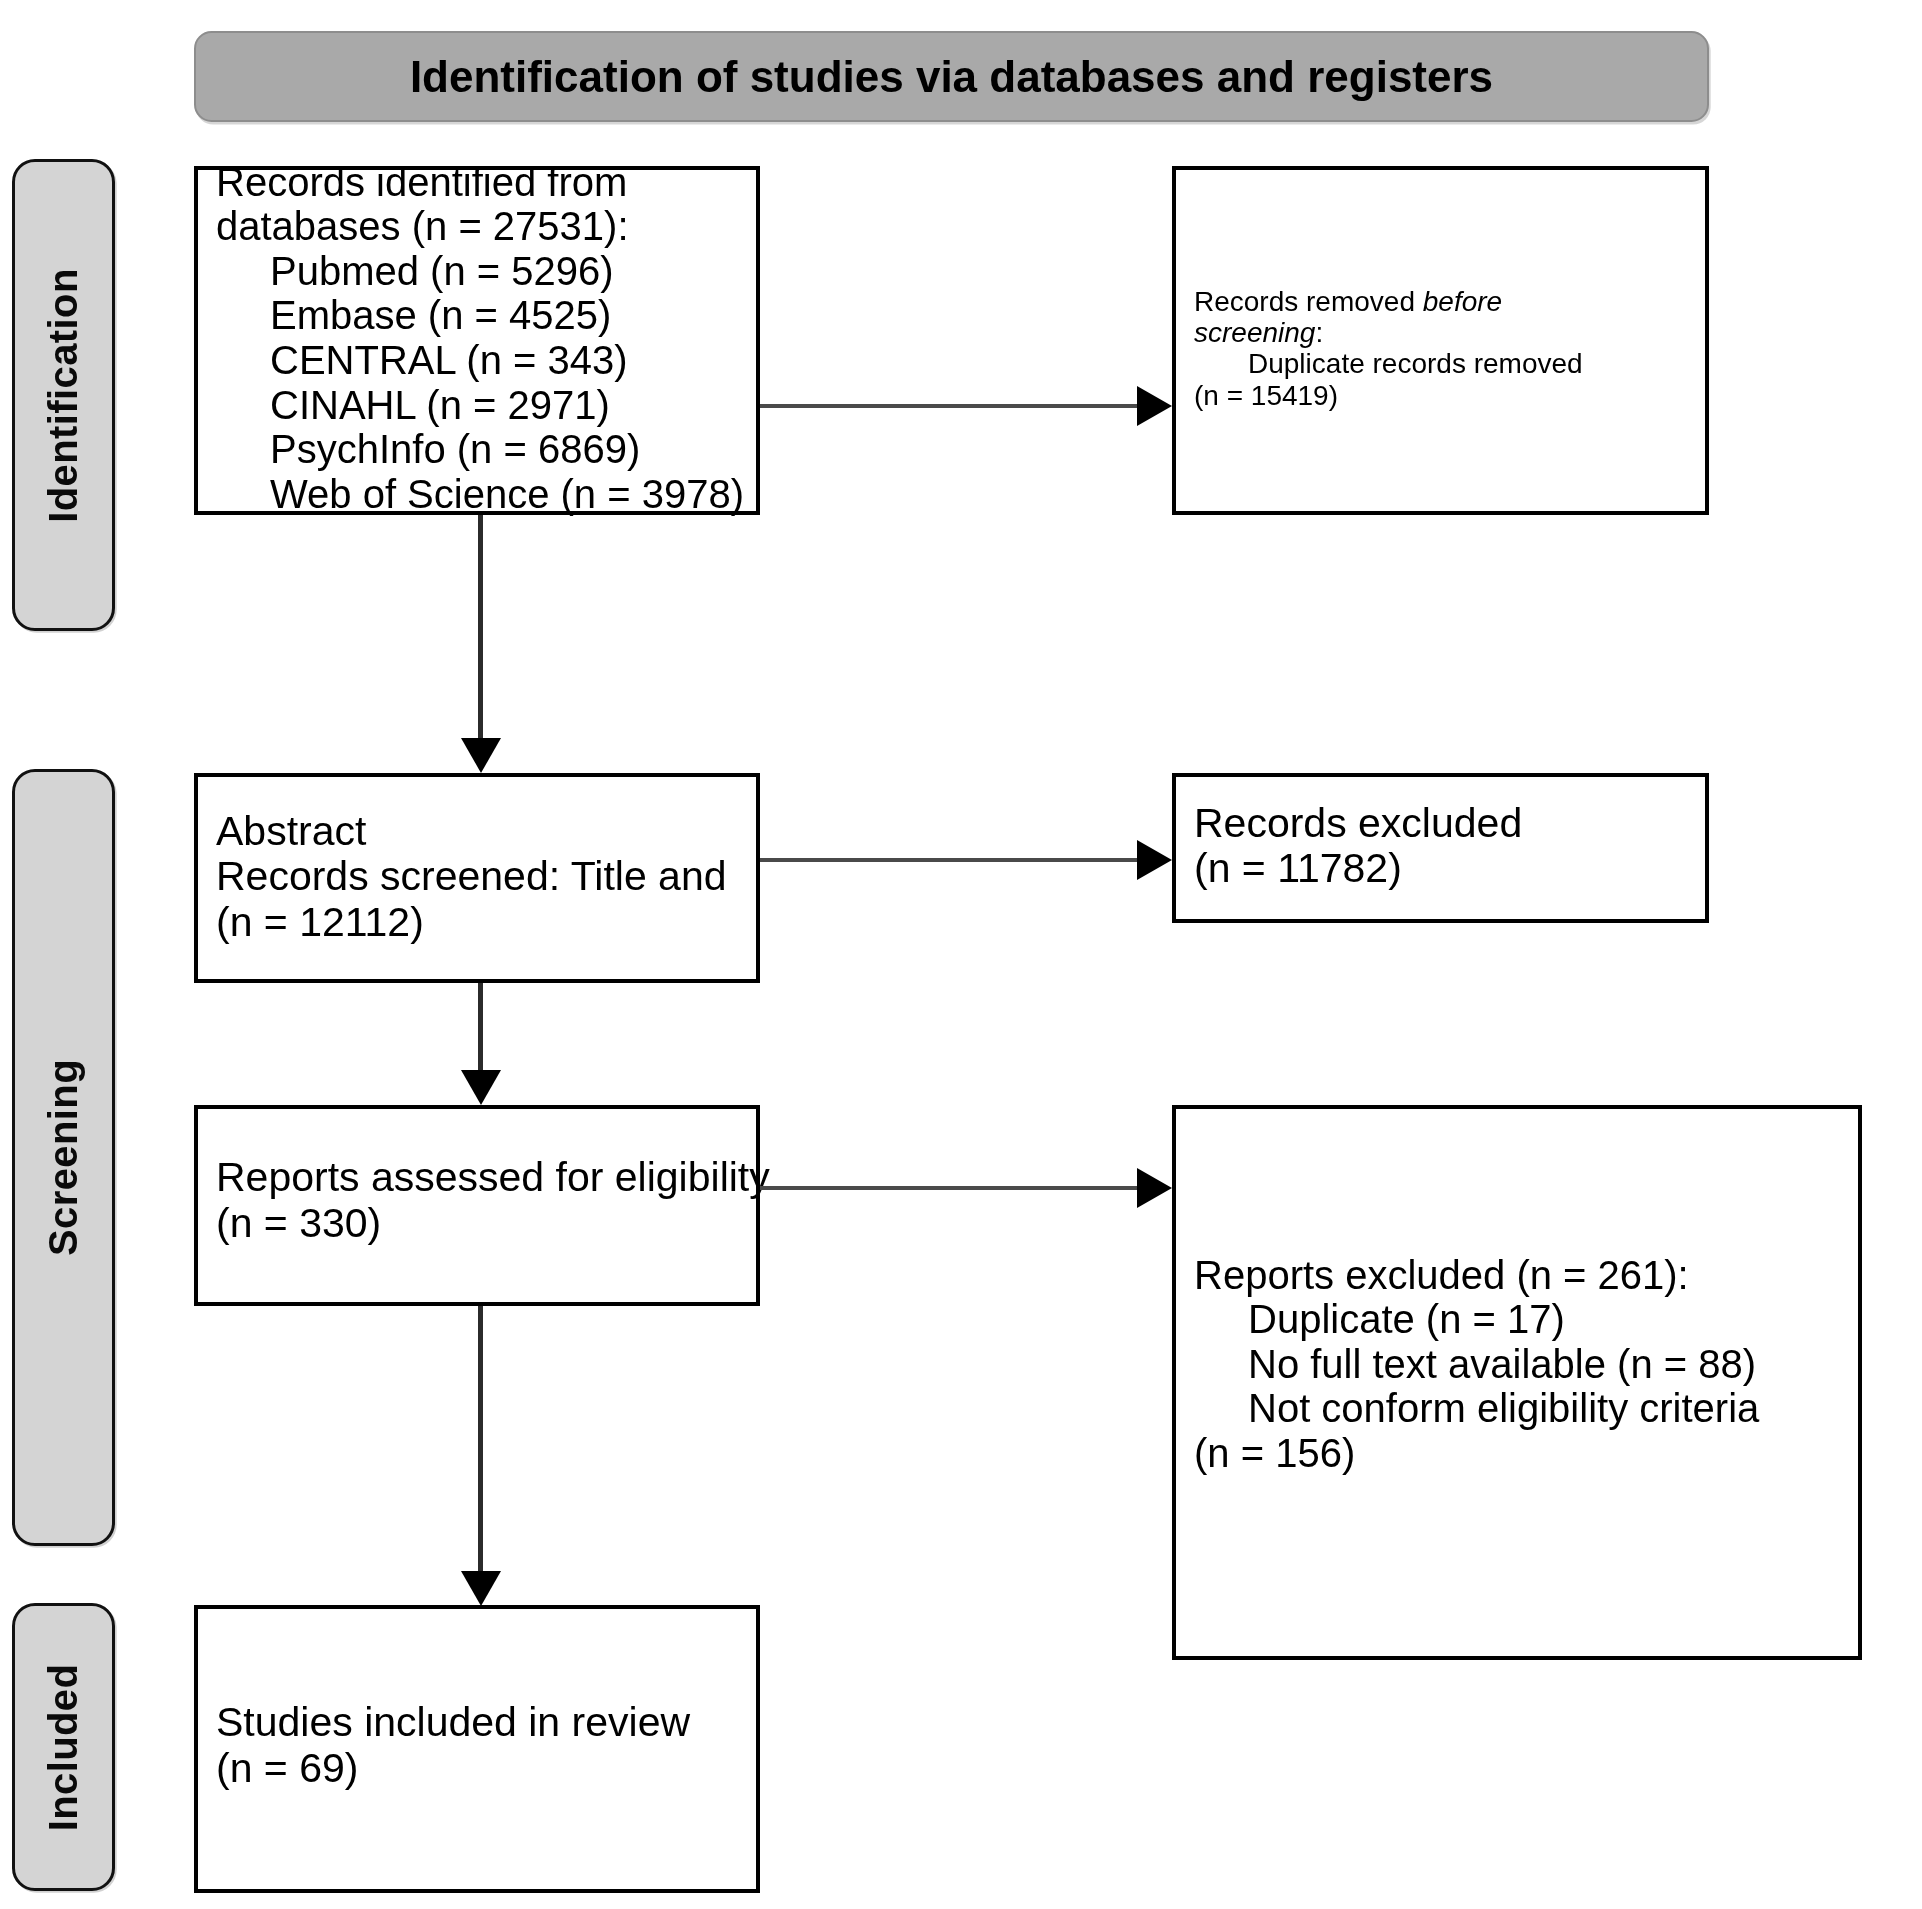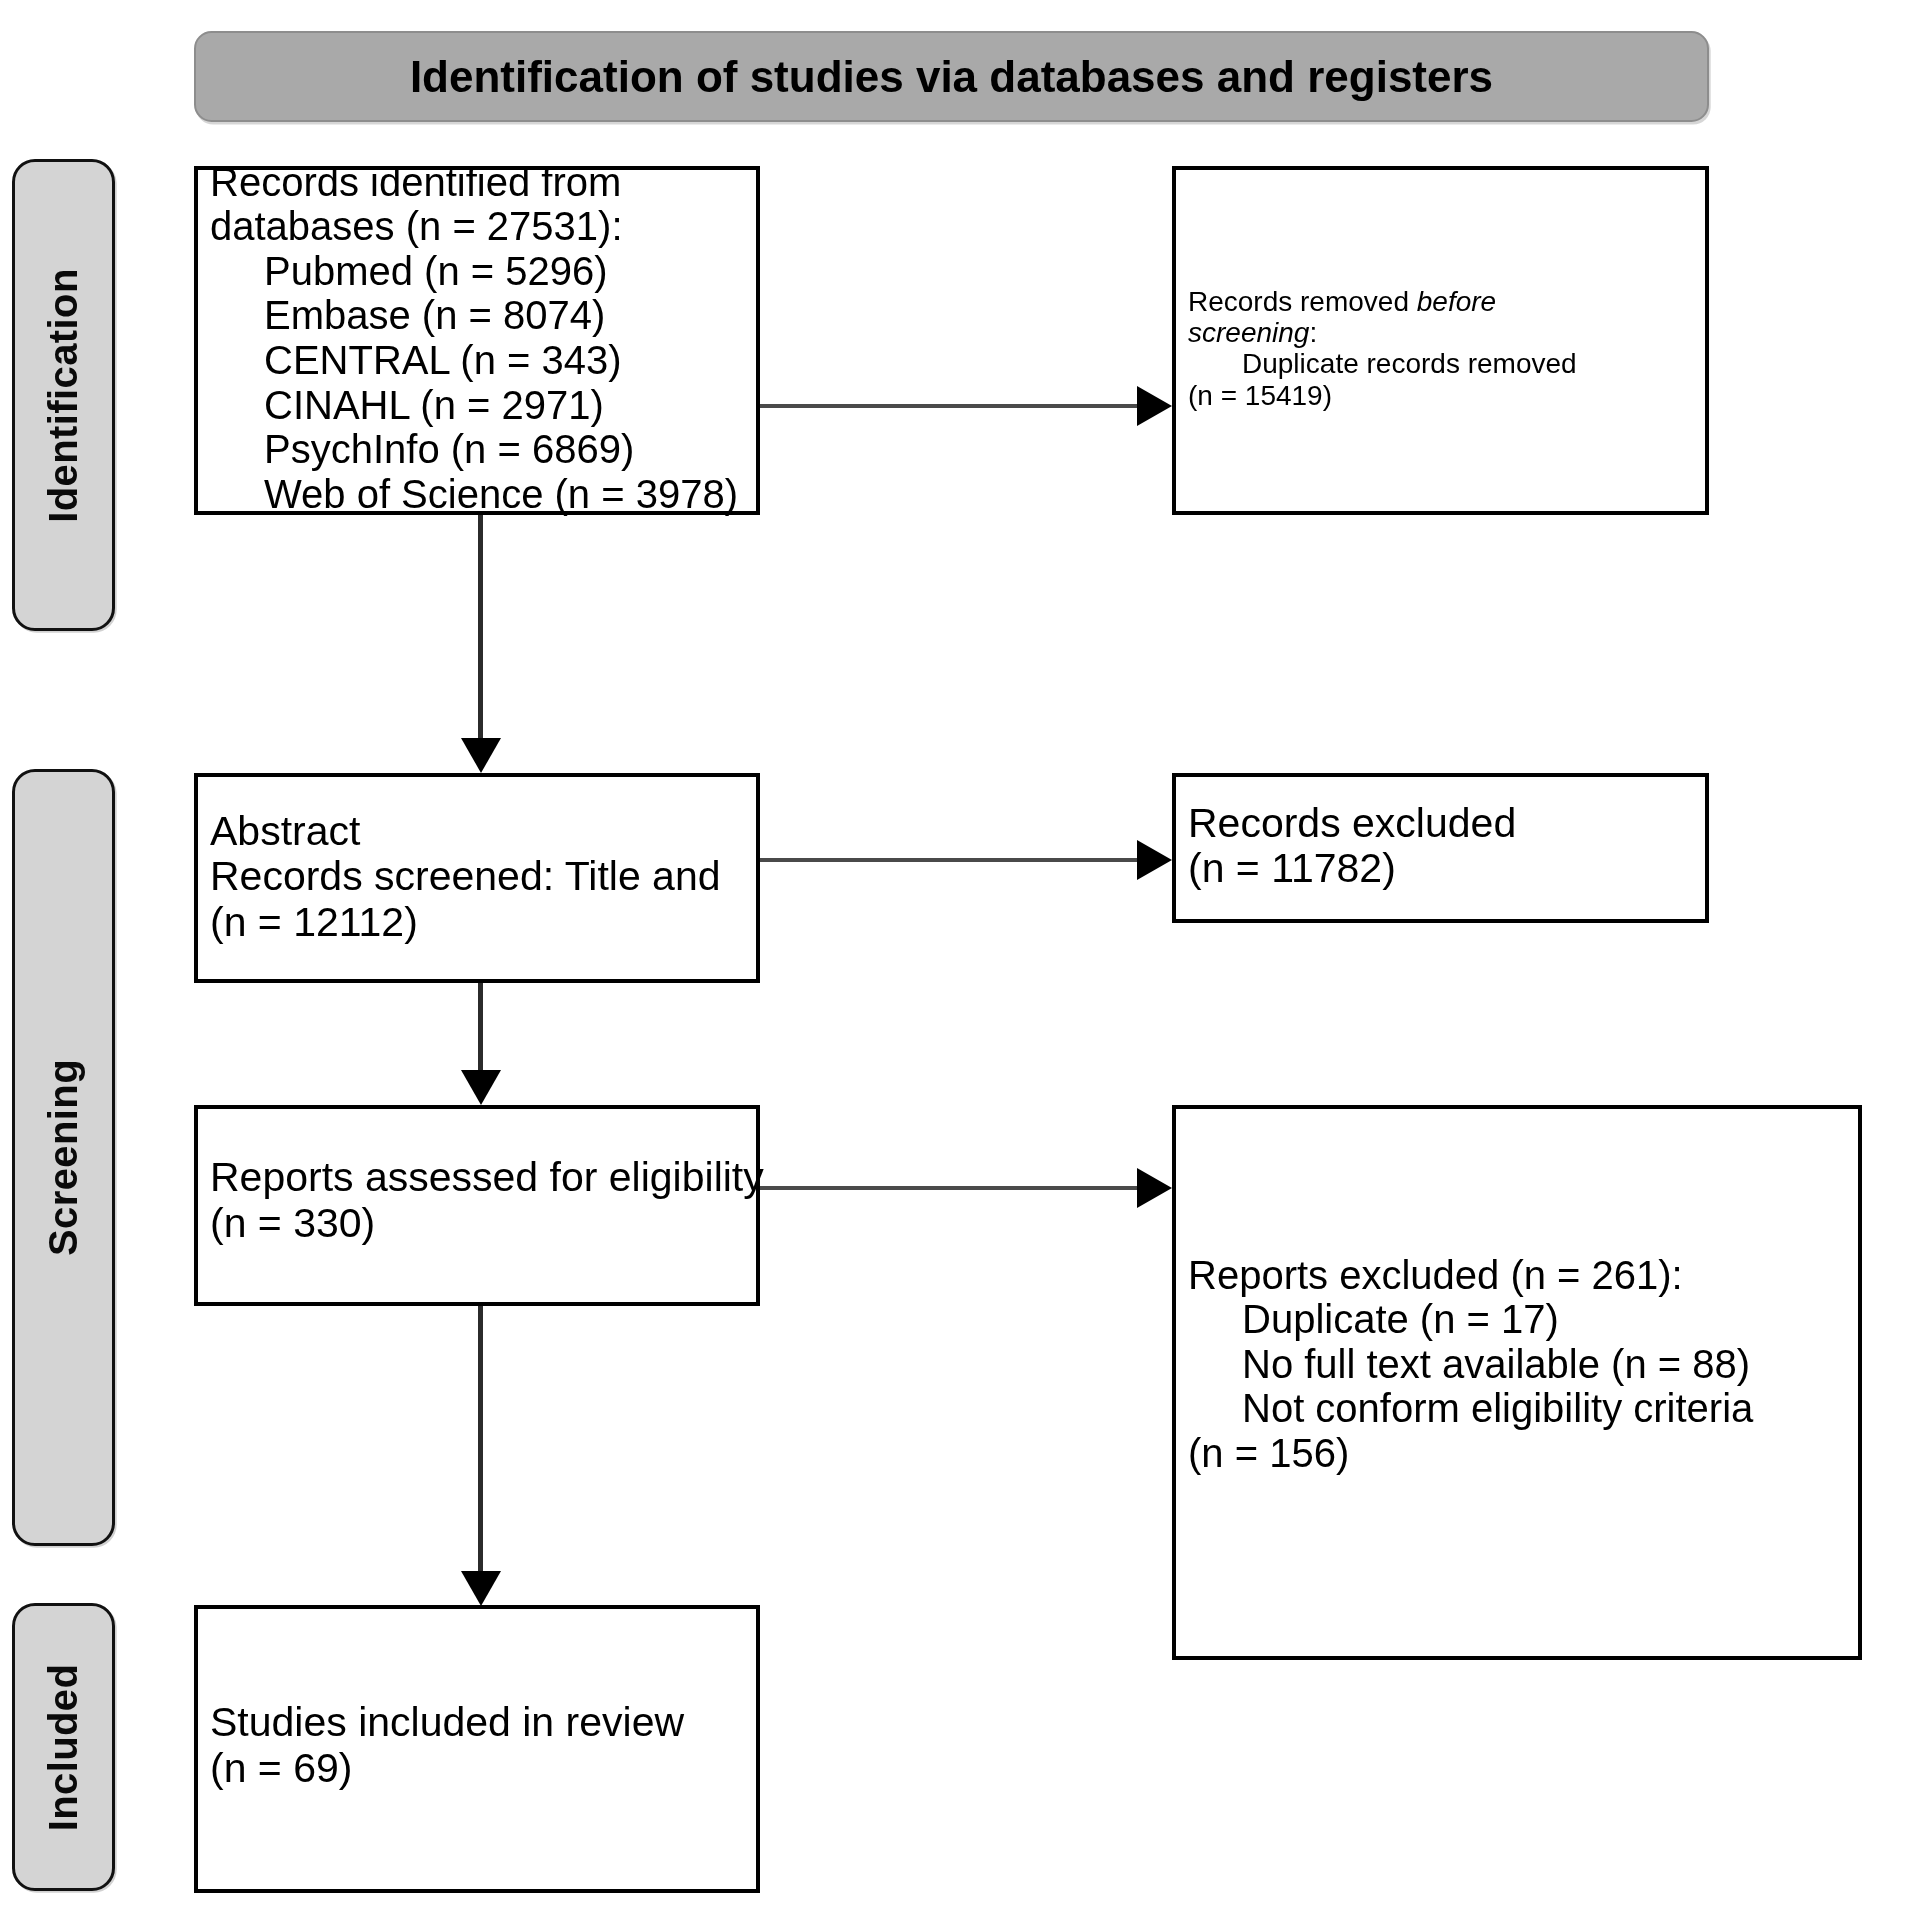--- a/index.html
+++ b/index.html
@@ -65,21 +65,21 @@
     color: #000000;
     text-align: center;
   }
 
   
   .flow-box {
     position: absolute;
     background: #ffffff;
     border: 4.4px solid #000000;
     box-sizing: border-box;
-    padding: 0 12px;
+    padding: 0 18px;
     display: flex;
     flex-direction: column;
     justify-content: center;
   }
   .flow-box .line {
     font-size: 41px;
     line-height: 1.115;
     white-space: nowrap;
   }
   .flow-box .line.indent { padding-left: 54px; }
@@ -180,21 +180,21 @@
 
   <div id="header-banner">
     <span class="banner-text">Identification of studies via databases and registers</span>
   </div>
 
   <div class="flow-box" id="box-identified">
     <div class="textblock">
       <div class="line">Records identified from</div>
       <div class="line">databases (n = 27531):</div>
       <div class="line indent">Pubmed (n = 5296)</div>
-      <div class="line indent">Embase (n = 8074)</div>
+      <div class="line indent">Embase (n = 4525)</div>
       <div class="line indent">CENTRAL (n = 343)</div>
       <div class="line indent">CINAHL (n = 2971)</div>
       <div class="line indent">PsychInfo (n = 6869)</div>
       <div class="line indent">Web of Science (n = 3978)</div>
     </div>
   </div>
 
   <div class="flow-box" id="box-removed">
     <div class="textblock">
       <div class="line"><span>Records removed </span><span class="ital">before</span></div>

